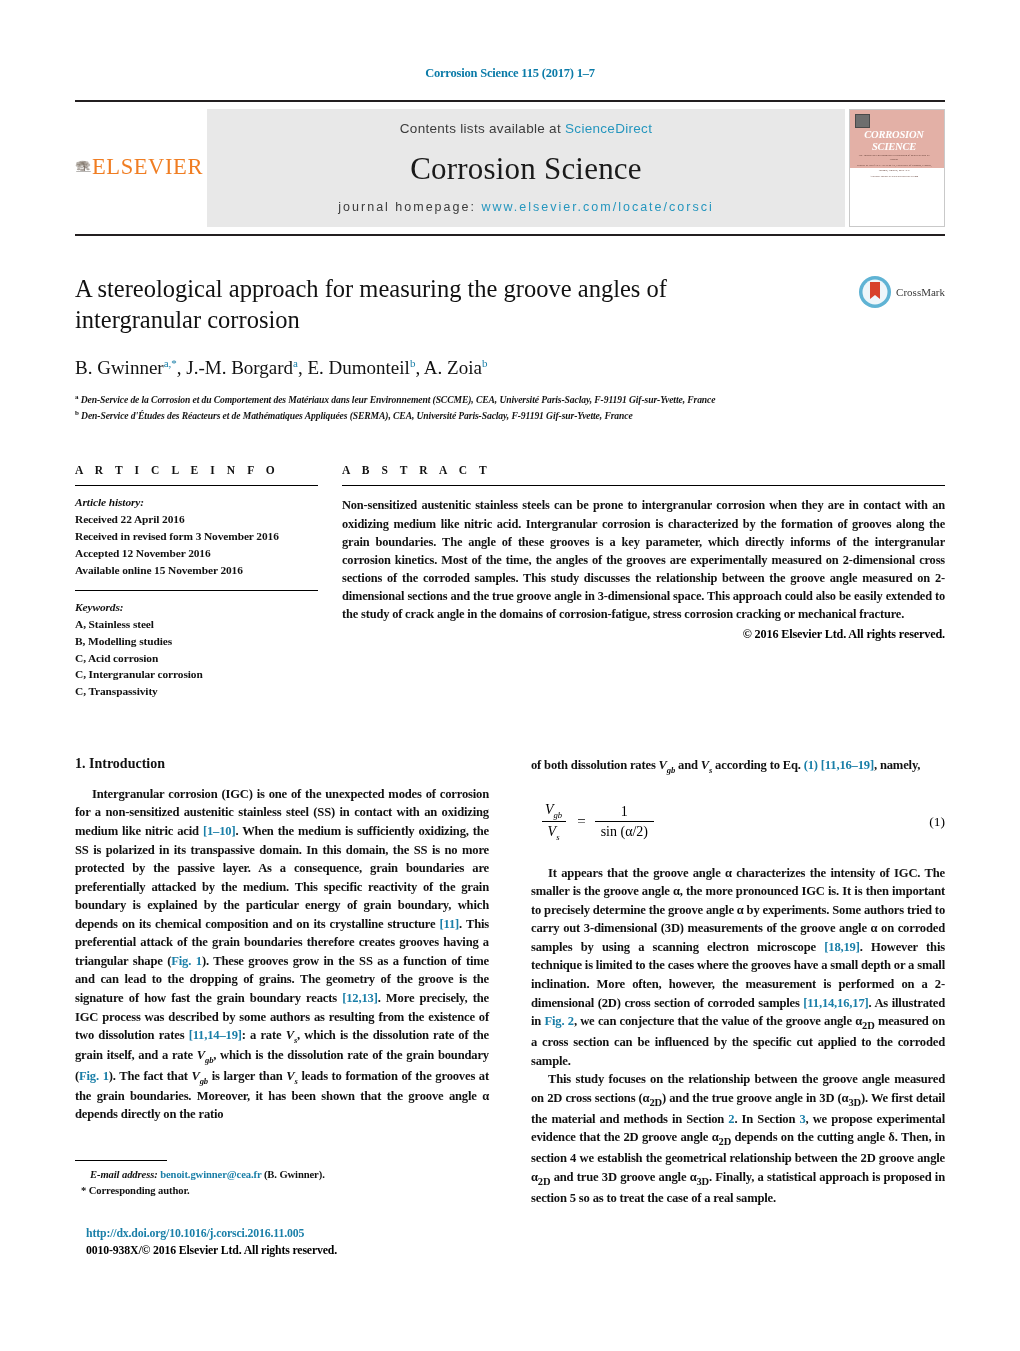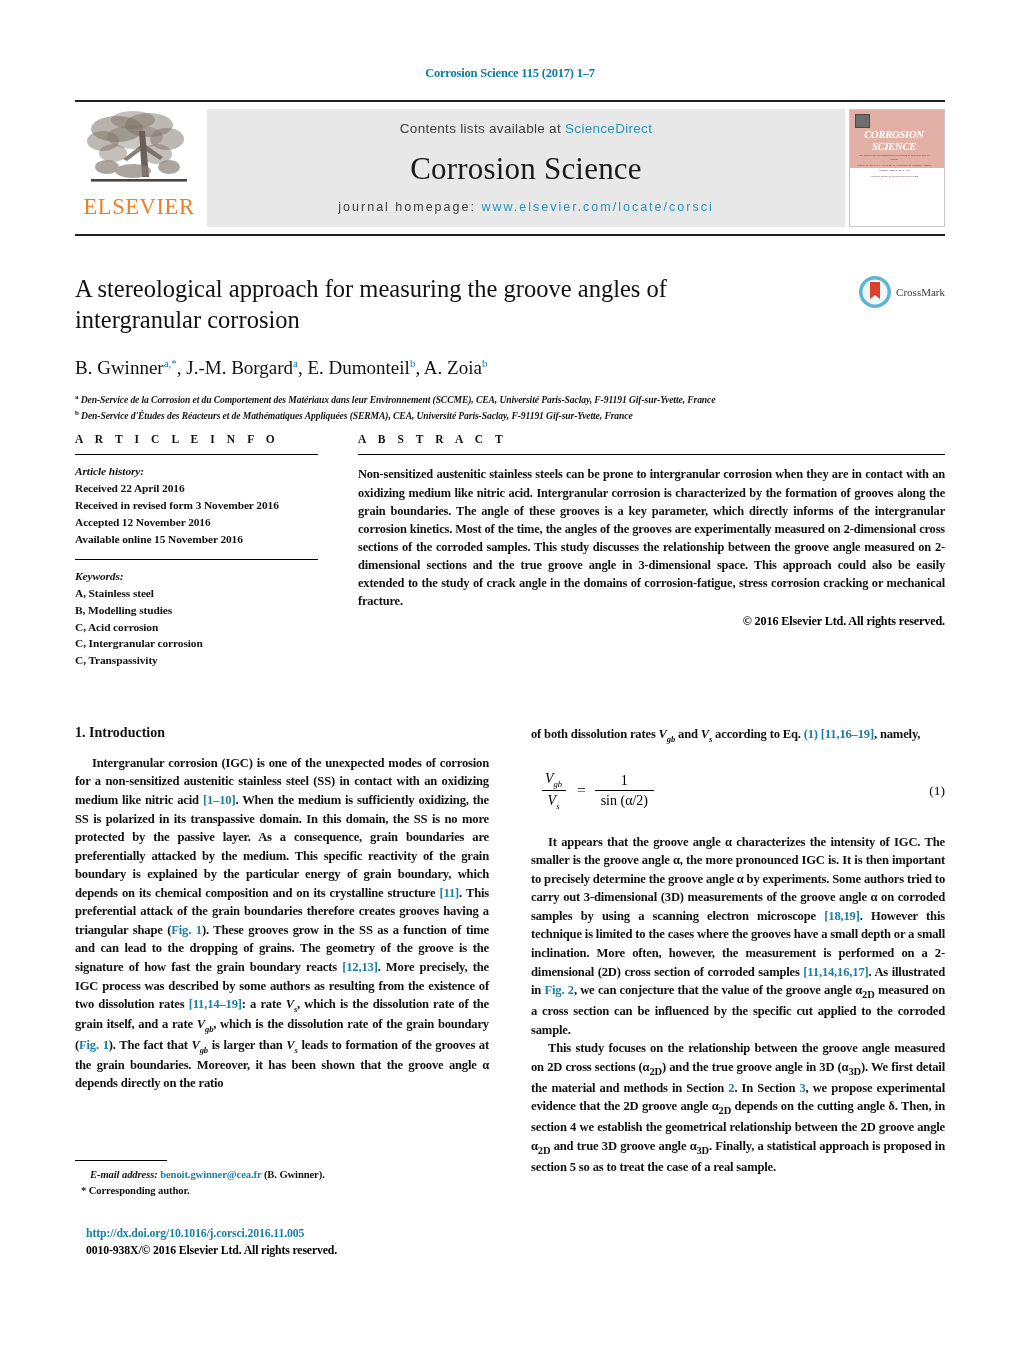--- a/index.html
+++ b/index.html
@@ -42,23 +42,23 @@
   }
   .banner {
     display: flex;
     align-items: stretch;
     height: 118px;
   }
   .elsevier-logo {
     width: 128px;
     flex: 0 0 128px;
     display: flex;
-    flex-direction: column;
-    align-items: center;
-    justify-content: flex-start;
+    flex-direction: row;
+    align-items: center;
+    justify-content: flex-end;
     padding-bottom: 2px;
   }
   .tree-svg { display:block; }
   .elsevier-word {
     font-family: "Liberation Serif", serif;
     font-size: 22.5px;
     letter-spacing: 0.6px;
     color: #f07d22;
     line-height: 1;
     margin-top: 1px;
@@ -184,23 +184,23 @@
     line-height: 1.42;
     color: #141414;
     font-weight: bold;
     letter-spacing: -0.1px;
   }
   .affil p { margin: 0 0 2px 0; }
   .affil sup { font-size: 7px; font-style: normal; vertical-align: super; }
 
   
   .info-abstract {
-    margin-top: 11px;
-    display: flex;
-    gap: 40px;
+    margin-top: 42px;
+    display: flex;
+    gap: 24px;
   }
   .col-info { width: 243px; flex: 0 0 243px; }
   .col-abstract { flex: 1 1 auto; }
   .sec-head {
     font-family: "Liberation Serif", serif;
     font-weight: bold;
     font-size: 11.5px;
     letter-spacing: 4.6px;
     color: #111111;
   }

